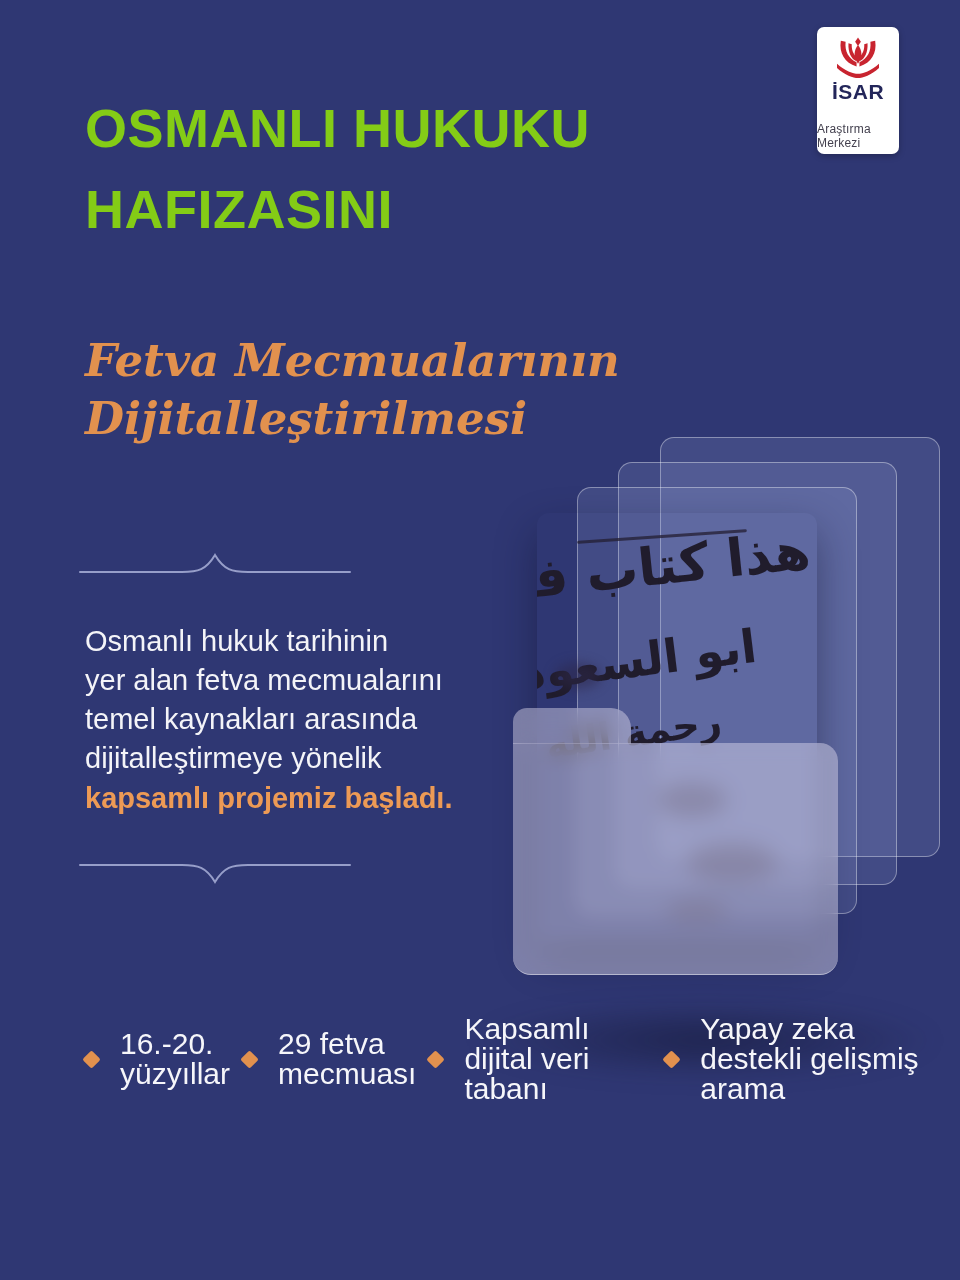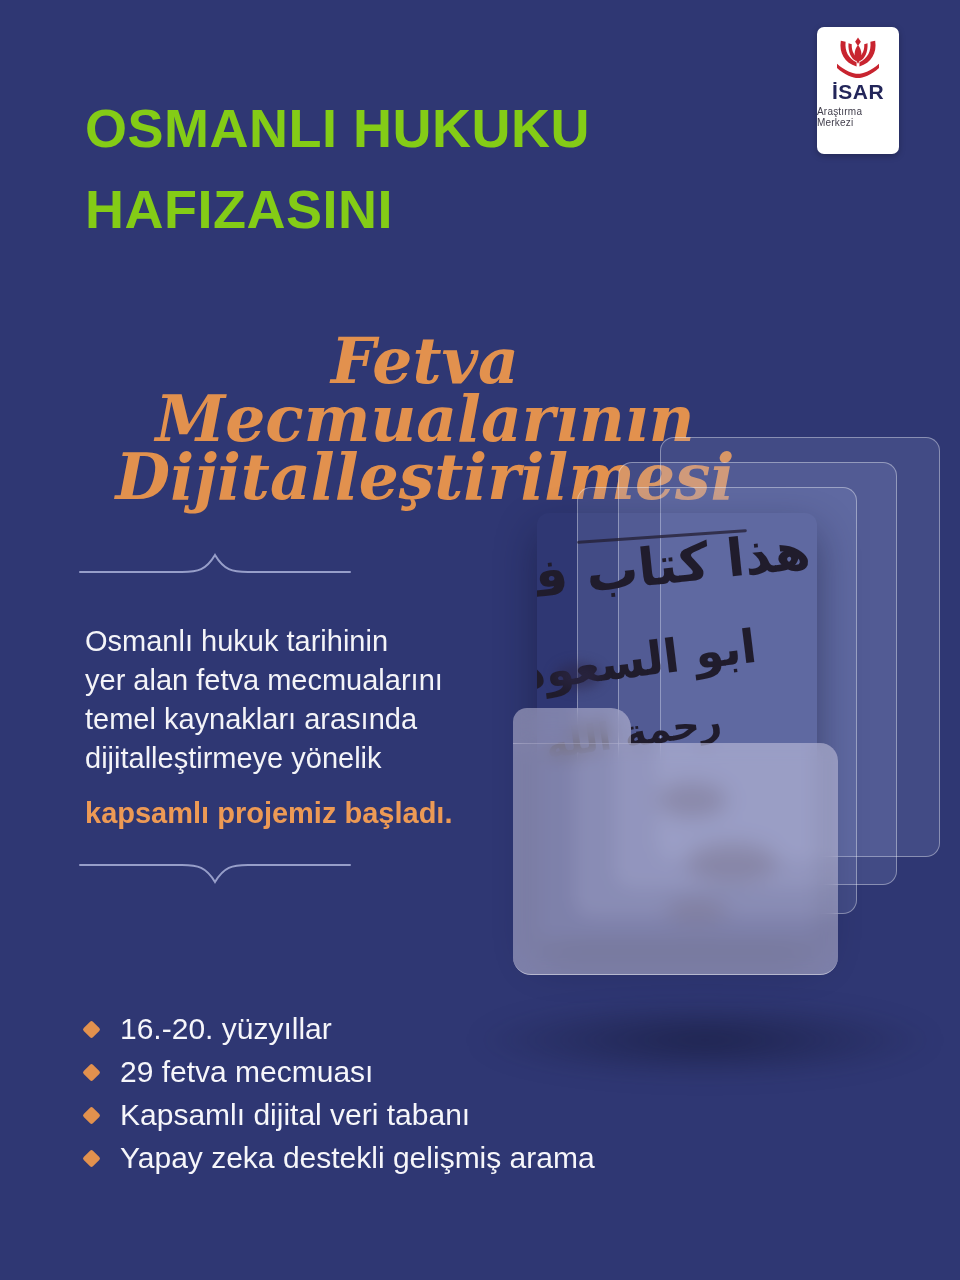--- a/index.html
+++ b/index.html
@@ -21,50 +21,50 @@
     background:#ffffff;border-radius:7px;
     display:flex;flex-direction:column;align-items:center;
     box-shadow:0 2px 6px rgba(0,0,0,.25);
   }
   .logo-card svg{margin-top:10px;}
   .logo-name{
     font-size:21px;font-weight:800;color:#23265A;letter-spacing:.5px;
     line-height:1;margin-top:2px;
   }
   .logo-sub{
-    font-size:10px;color:#43404e;margin-top:4px;letter-spacing:.2px;
+    font-size:12px;color:#43404e;margin-top:20px;letter-spacing:.2px;
   }
 
   
   .title{
     position:absolute;left:85px;top:88px;width:680px;
     color:#84cc16;font-weight:800;font-size:54px;line-height:81px;
     letter-spacing:.5px;
   }
   .title span{display:block;}
   .subtitle{
     position:absolute;left:85px;top:332px;width:680px;
     font-family:"DejaVu Serif", serif;font-style:italic;font-weight:700;
-    color:#E2914E;font-size:63px;line-height:58px;text-align:center;
+    color:#E2914E;font-size:45px;line-height:58px;
   }
   .subtitle span{display:block;}
 
   
   .divider{position:absolute;left:79px;width:272px;height:30px;}
   .divider-1{top:548px;}
   .divider-2{top:858px;}
 
   
   .intro{
     position:absolute;left:85px;top:622px;width:460px;
     color:#F4F4F8;font-size:29px;line-height:39px;font-weight:400;
   }
   .intro span{display:block;}
   .intro .highlight{
-    color:#ED9A55;font-weight:700;margin-top:16px;
+    color:#ED9A55;font-weight:700;margin-top:1px;
   }
 
   
   .panel{
     position:absolute;
     background:rgba(170,180,230,.16);
     border:1.5px solid rgba(255,255,255,.38);
     border-radius:14px;
   }
   .panel-a{left:660px;top:437px;width:278px;height:418px;}
@@ -117,21 +117,21 @@
   .stack-shadow{
     position:absolute;left:470px;top:1000px;width:470px;height:80px;
     background:radial-gradient(ellipse at center, rgba(18,21,50,.55), rgba(18,21,50,0) 70%);
     filter:blur(10px);
   }
 
   
   .features{
     position:absolute;left:85px;top:1014px;
     list-style:none;margin:0;padding:0;
-    display:flex;flex-direction:column;gap:13px;
+    display:flex;flex-direction:row;gap:13px;
   }
   .features li{
     display:flex;align-items:center;
     color:#F6F6FA;font-size:30px;line-height:30px;font-weight:400;
   }
   .diamond{
     width:13px;height:13px;background:#E2914E;border-radius:2px;
     transform:rotate(45deg);margin-right:22px;flex:0 0 auto;
   }
 </style>

